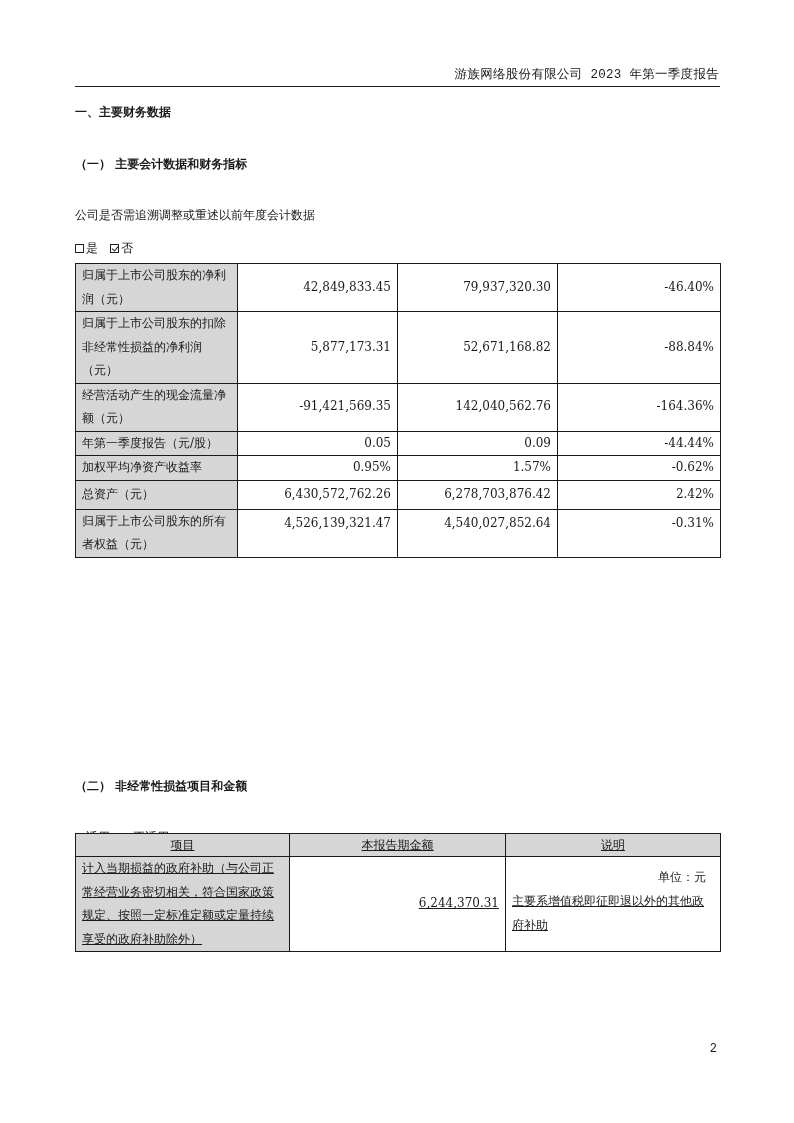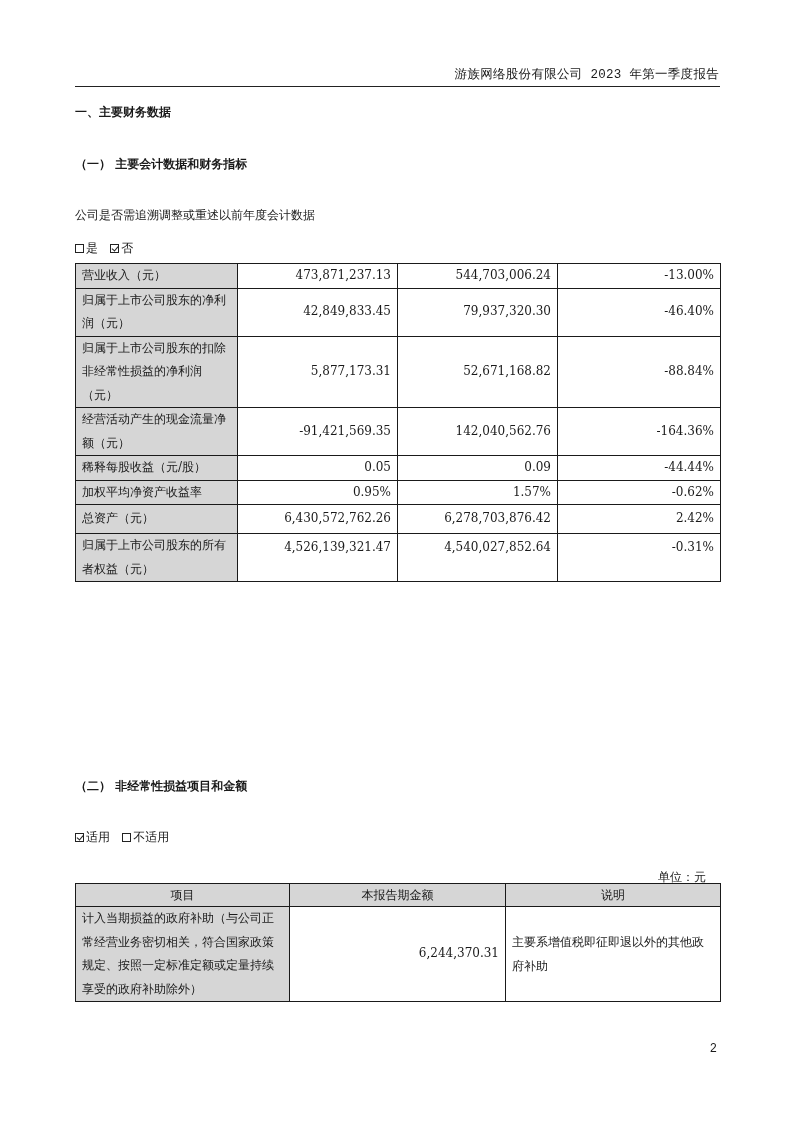--- a/index.html
+++ b/index.html
@@ -57,46 +57,40 @@
 </div>
 
 <table class="t" style="left:75px; top:263px; width:645px;">
   <colgroup>
     <col style="width:162px">
       <col style="width:160px">
       <col style="width:160px">
       <col style="width:163px">
   </colgroup>
   <tbody>
-  <tr style="height:24px;">
-    <td class="gray label">营业收入（元）</td>
-    <td class="num">473,871,237.13</td>
-    <td class="num">544,703,006.24</td>
-    <td class="num">-13.00%</td>
-  </tr>
   <tr style="height:47px;padding-left:11px;">
     <td class="gray label">归属于上市公司股东的净利润（元）</td>
     <td class="num">42,849,833.45</td>
     <td class="num">79,937,320.30</td>
     <td class="num">-46.40%</td>
   </tr>
   <tr style="height:70px;">
     <td class="gray label">归属于上市公司股东的扣除非经常性损益的净利润（元）</td>
     <td class="num">5,877,173.31</td>
     <td class="num">52,671,168.82</td>
     <td class="num">-88.84%</td>
   </tr>
   <tr style="height:47px;">
     <td class="gray label">经营活动产生的现金流量净额（元）</td>
     <td class="num">-91,421,569.35</td>
     <td class="num">142,040,562.76</td>
     <td class="num">-164.36%</td>
   </tr>
   <tr style="height:24px;">
-    <td class="gray label">稀释每股收益（元/股）</td>
+    <td class="gray label">年第一季度报告（元/股）</td>
     <td class="num">0.05</td>
     <td class="num">0.09</td>
     <td class="num">-44.44%</td>
   </tr>
   <tr style="height:24px;">
     <td class="gray label">加权平均净资产收益率</td>
     <td class="num">0.95%</td>
     <td class="num">1.57%</td>
     <td class="num">-0.62%</td>
   </tr>
@@ -117,33 +111,33 @@
 
 <div class="abs h2b">（二） 非经常性损益项目和金额</div>
 
 <div class="abs p" style="left:75px; top:829px;">
   <span class="cb checked"></span><span>适用</span>
   <span class="cb" style="margin-left:5px;"></span><span>不适用</span>
 </div>
 
 <div class="abs unit">单位：元</div>
 
-<table class="t" style="left:75px; top:883px; width:645px;">
+<table class="t" style="left:75px; top:833px; width:645px;text-decoration:underline;">
   <colgroup>
     <col style="width:214px">
       <col style="width:216px">
       <col style="width:215px">
   </colgroup>
   <tbody>
       <tr style="height:23px;">
     <td class="gray center" style="line-height:20px;">项目</td>
     <td class="gray center" style="line-height:20px;">本报告期金额</td>
     <td class="gray center" style="line-height:20px;">说明</td>
   </tr>
   <tr style="height:94px;">
     <td class="gray label">计入当期损益的政府补助（与公司正常经营业务密切相关，符合国家政策规定、按照一定标准定额或定量持续享受的政府补助除外）</td>
     <td class="num">6,244,370.31</td>
-    <td class="label" style="vertical-align:top; padding-top:24px;">主要系增值税即征即退以外的其他政府补助</td>
+    <td class="label" style="vertical-align:top; padding-top:33px;">主要系增值税即征即退以外的其他政府补助</td>
   </tr>
 </tbody>
   </table>
 
 <div class="abs pagenum">2</div>
 
 </body></html>

